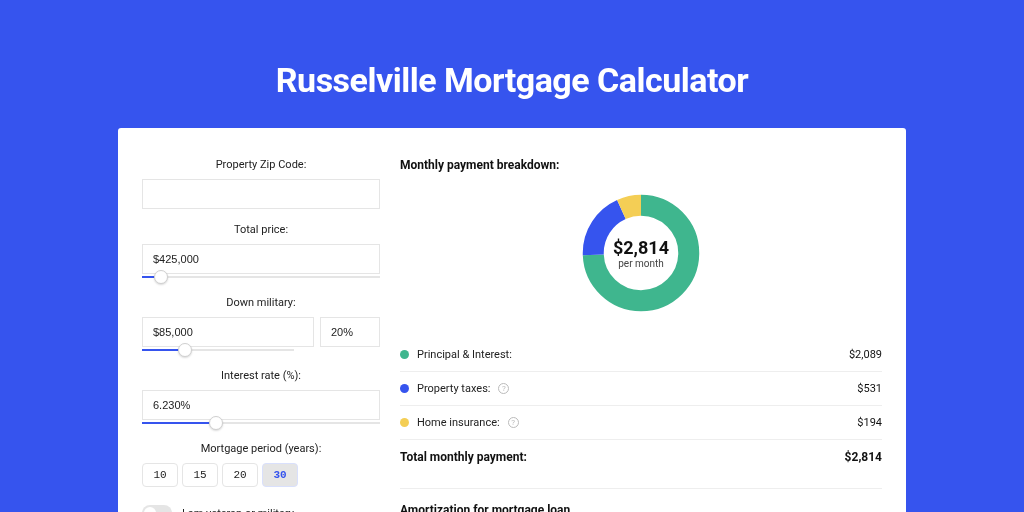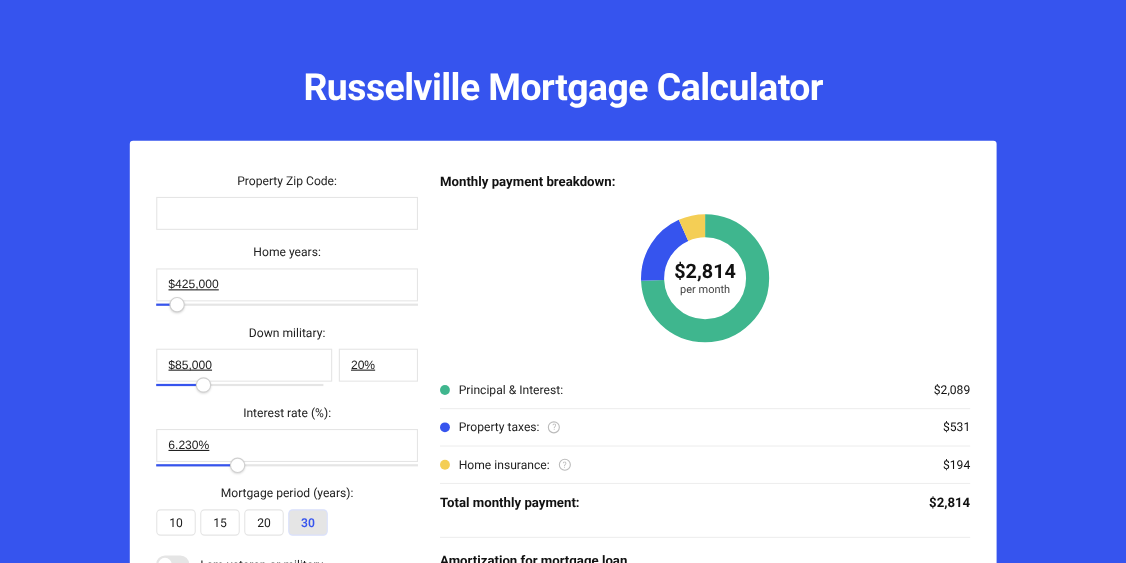--- a/index.html
+++ b/index.html
@@ -52,25 +52,24 @@
   }
   .input {
     width: 100%;
     height: 30px;
     border: 1px solid #e5e5e5;
     border-radius: 0;
     padding: 0 10px;
     font-size: 11px;
     color: #222;
     background: #fff;
-    text-decoration: underline;
   }
   .input-row { display: flex; gap: 6px; }
   .input-row .input:first-child { flex: 1; }
-  .input-row .input:last-child { width: 72px; }
+  .input-row .input:last-child { width: 60px; }
   .slider-wrap {
     position: relative;
     height: 6px;
     margin-top: 2px;
   }
   .slider-track {
     position: absolute;
     top: 0; left: 0; right: 0;
     height: 2px;
     background: #e5e5e5;
@@ -96,20 +95,21 @@
     width: 36px; height: 24px;
     border: 1px solid #e5e5e5;
     border-radius: 4px;
     background: #fff;
     font-size: 11px;
     color: #222;
     cursor: pointer;
     display: flex;
     align-items: center;
     justify-content: center;
+    font-family: Liberation Mono, monospace;
   }
   .period-btn.active {
     background: #e5e5e5;
     border-color: #d9e0fc;
     color: #3654ee;
     font-weight: 600;
   }
   .veteran {
     display: flex;
     align-items: center;
@@ -211,21 +211,21 @@
   <div class="card">
 
     <div class="left">
 
       <div class="field">
         <label class="label">Property Zip Code:</label>
         <input class="input" value="" style="">
       </div>
 
       <div class="field">
-        <label class="label">Home years:</label>
+        <label class="label">Total price:</label>
         <input class="input" value="$425,000" style="">
         <div class="slider-wrap">
           <div class="slider-track"></div>
           <div class="slider-fill" id="hp-fill" style="width: 8%;"></div>
           <div class="slider-thumb" id="hp-thumb" style="left: 8%;"></div>
         </div>
       </div>
 
       <div class="field">
         <label class="label">Down military:</label>

